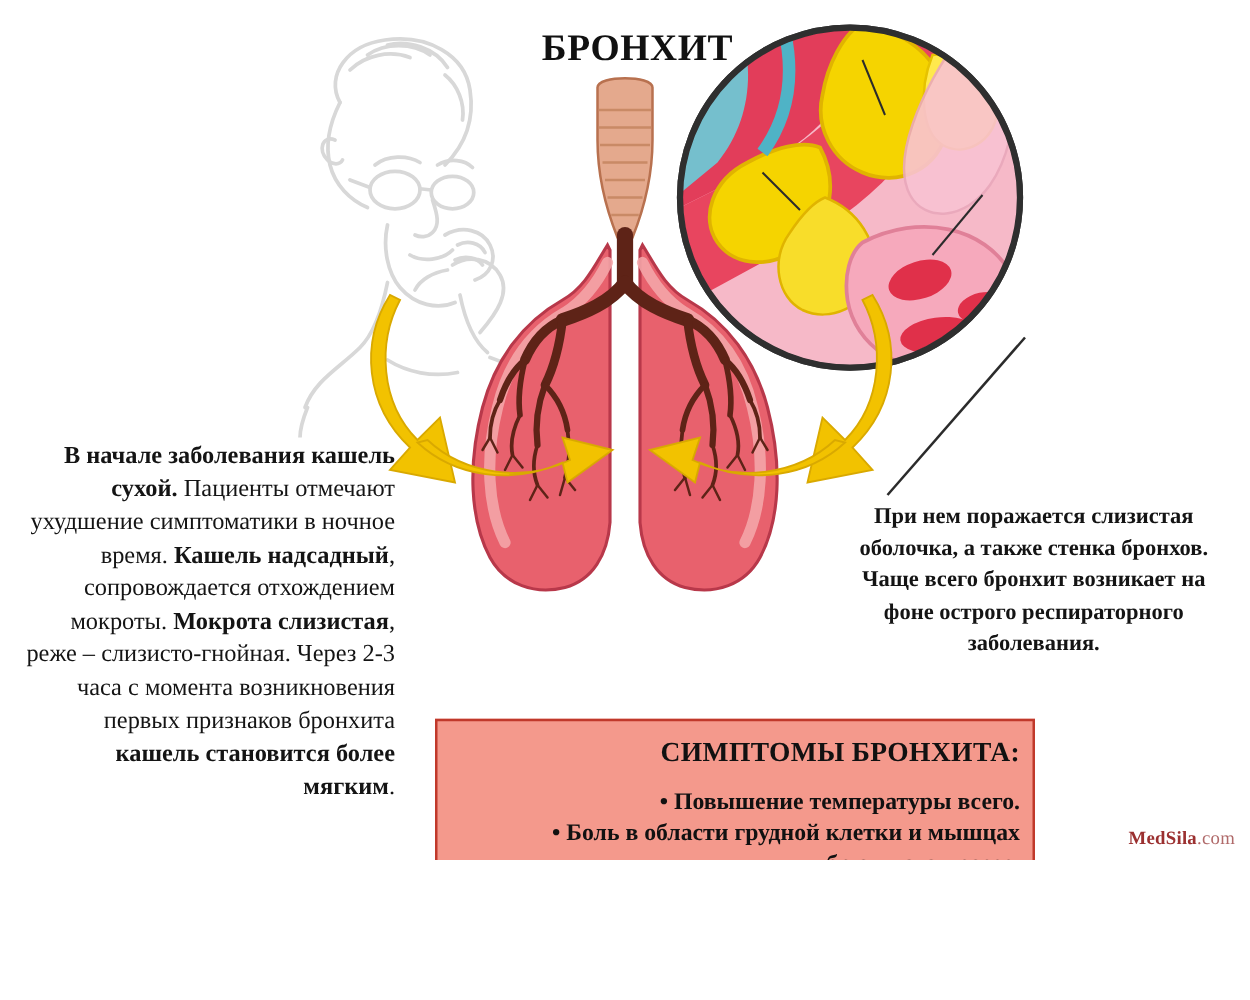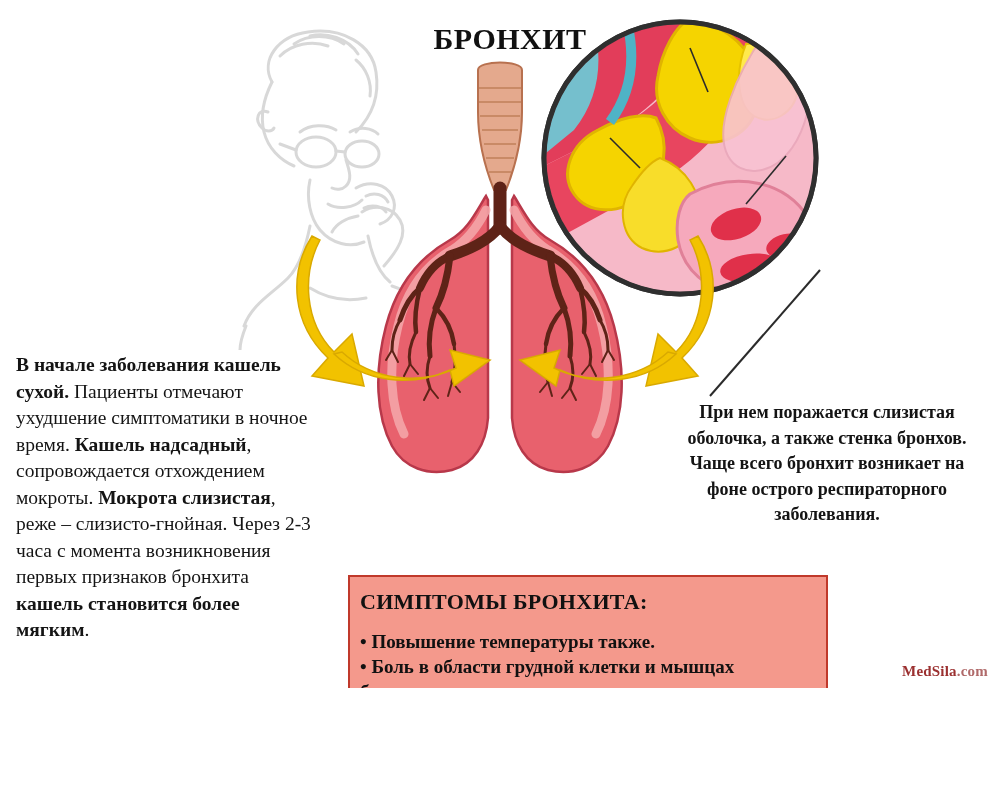--- a/index.html
+++ b/index.html
@@ -75,21 +75,21 @@
     width: 430px;
     height: 190px;
   }
 
   
   .text-left {
     position: absolute;
     left: 16px;
     top: 352px;
     width: 300px;
-    text-align: left;
+    text-align: right;
     font-size: 19.5px;
     line-height: 1.36;
     color: #141414;
   }
   .text-left b { font-weight: bold; }
 
   
   .text-right {
     position: absolute;
     left: 668px;
@@ -106,21 +106,21 @@
   .symptoms {
     position: absolute;
     left: 348px;
     top: 575px;
     width: 480px;
     height: 212px;
     background: #f4998c;
     border: 2px solid #c0392b;
     box-sizing: border-box;
     padding: 12px 10px 10px 10px;
-    text-align: left;
+    text-align: right;
   }
   .symptoms .s-title {
     font-size: 22px;
     font-weight: bold;
     color: #111111;
     margin-bottom: 14px;
     letter-spacing: 0.3px;
   }
   .symptoms ul {
     list-style: none;
@@ -138,21 +138,21 @@
   .watermark {
     position: absolute;
     right: 12px;
     bottom: 8px;
     font-family: "Liberation Serif", serif;
     font-size: 15px;
     font-weight: bold;
     color: #9b3030;
     letter-spacing: 0.2px;
   }
-  .watermark .dim { color: #b06a6a; font-weight: bold; }
+  .watermark .dim { color: #b06a6a; font-weight: normal; }
 </style>
 </head>
 <body>
 
 <div id="page">
 
   <div class="title">БРОНХИТ</div>
 
   <svg class="man" viewBox="0 0 290 330">
     <g fill="none" stroke="#d8d8d8" stroke-width="3" stroke-linecap="round" stroke-linejoin="round">
@@ -321,21 +321,21 @@
 
   <div class="text-left">
     <span><b>В начале заболевания кашель сухой.</b></span><span> Пациенты отмечают ухудшение симптоматики в ночное время. </span><span><b>Кашель надсадный</b></span><span>, сопровождается отхождением мокроты. </span><span><b>Мокрота слизистая</b></span><span>, реже – слизисто-гнойная. Через 2-3 часа с момента возникновения первых признаков бронхита </span><span><b>кашель становится более мягким</b></span><span>.</span>
   </div>
 
   <div class="text-right">При нем поражается слизистая оболочка, а также стенка бронхов. Чаще всего бронхит возникает на фоне острого респираторного заболевания.</div>
 
   <div class="symptoms">
     <div class="s-title">СИМПТОМЫ БРОНХИТА:</div>
     <ul>
-      <li>• Повышение температуры также.</li>
+      <li>• Повышение температуры всего.</li>
       <li>• Боль в области грудной клетки и мышцах брюшного пресса.</li>
       <li>• Выраженную слабость.</li>
     </ul>
   </div>
 
   <div class="watermark"><span>MedSila</span><span class="dim">.com</span></div>
 
 </div>
 
 </body></html>

